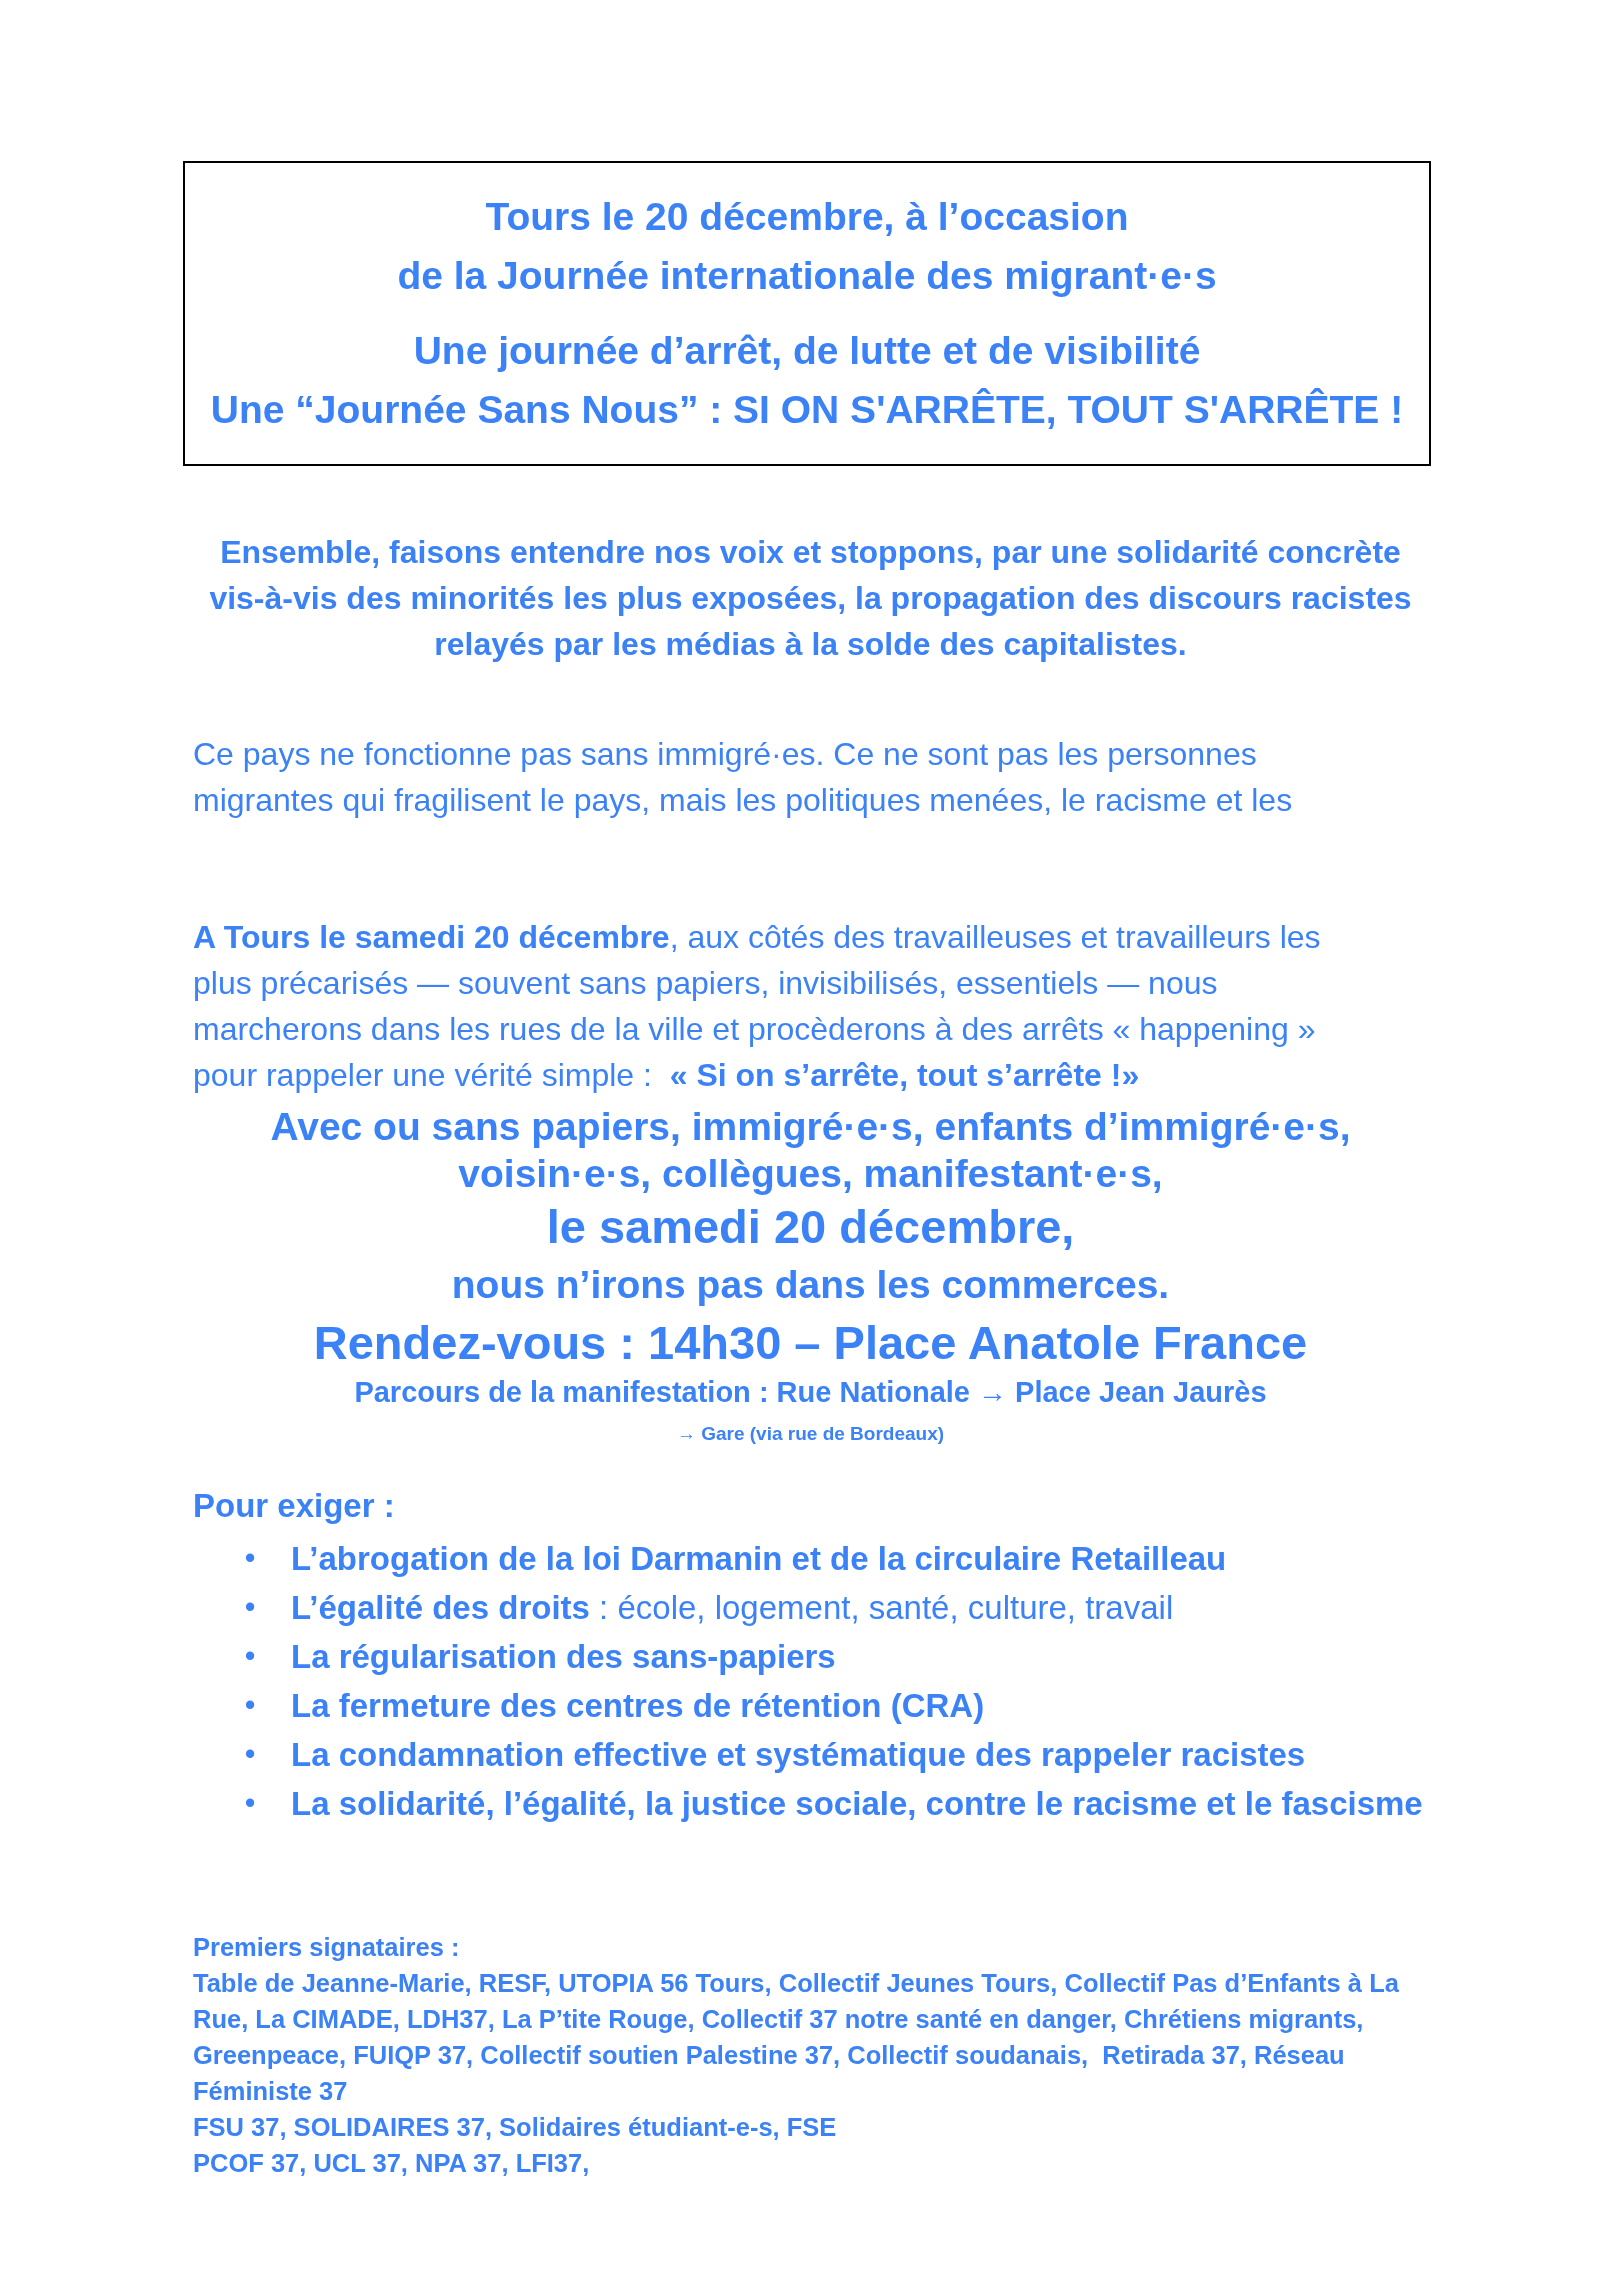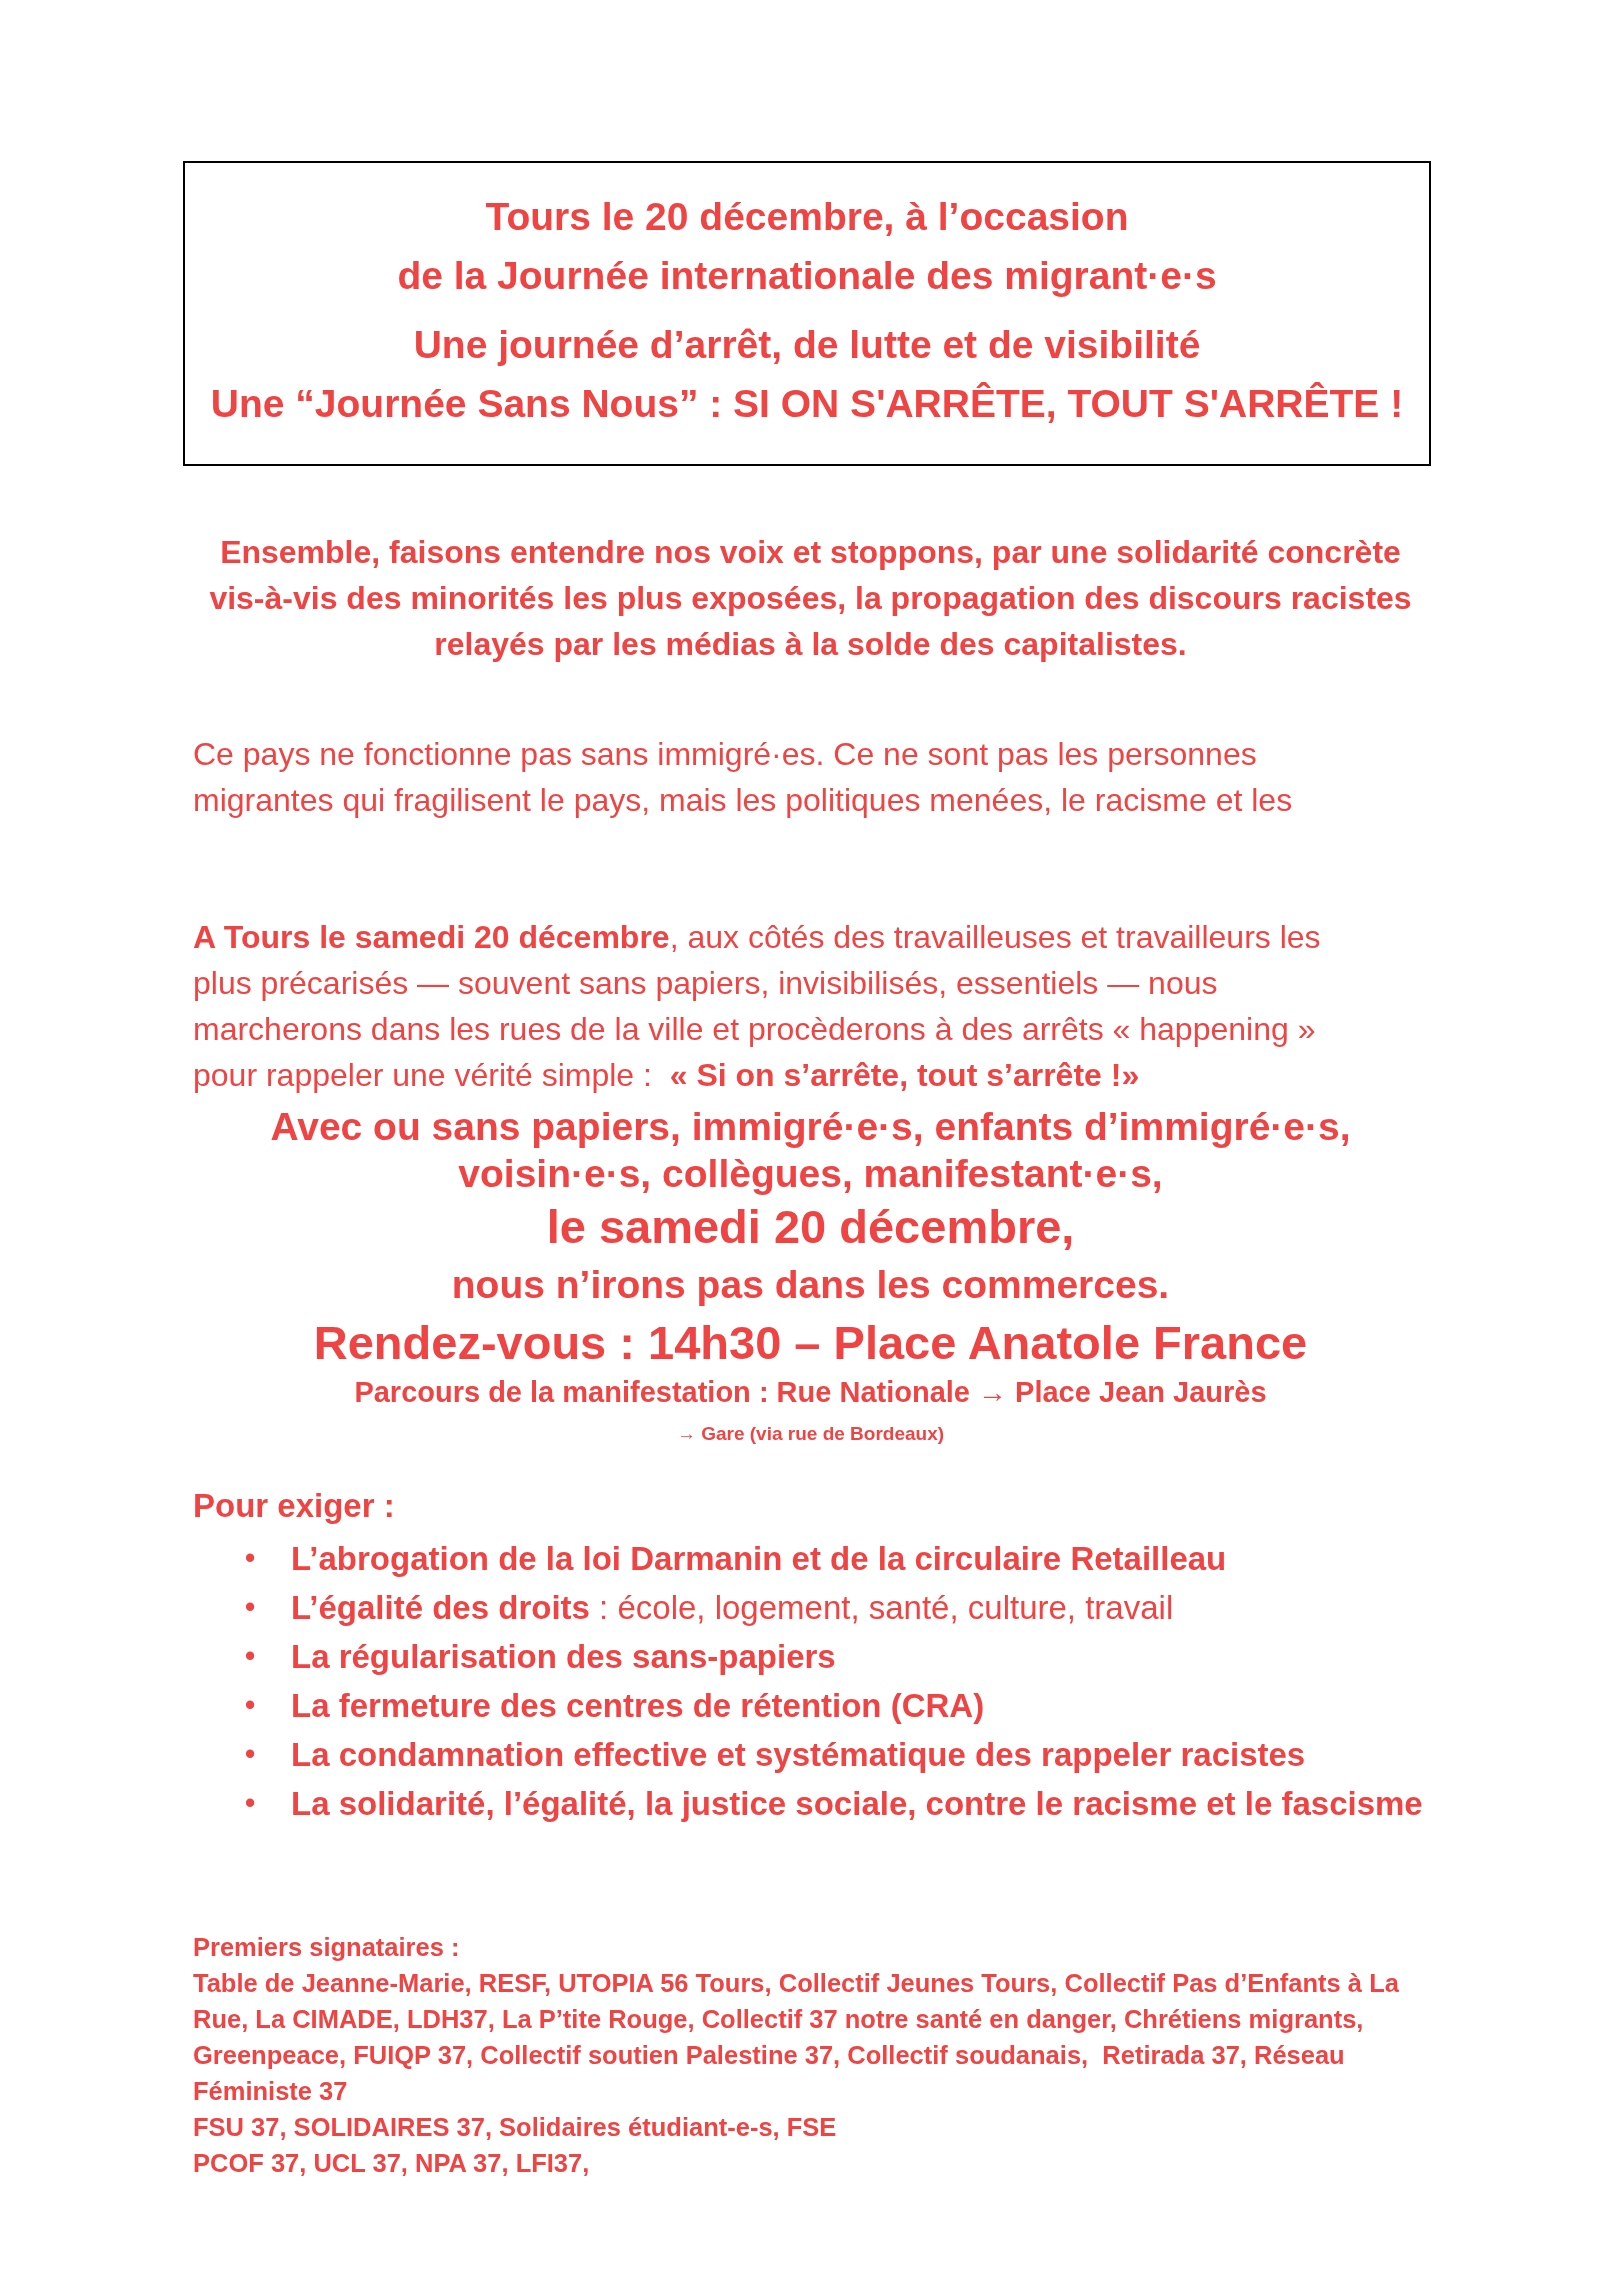--- a/index.html
+++ b/index.html
@@ -2,41 +2,41 @@
 <html><head>
 <meta charset="utf-8">
 <style>
   * { margin: 0; padding: 0; box-sizing: border-box; }
   html, body { background: #ffffff; }
   .page {
     position: relative;
     width: 1621px;
     height: 2293px;
     background: #ffffff;
-    color: #ef4444;
+    color: #3b82f6;
     font-family: "Liberation Sans", sans-serif;
     overflow: hidden;
   }
   .line { white-space: pre; }
 
   
   .title-box {
     position: absolute;
     left: 183px; top: 161px;
     width: 1248px; height: 305px;
     border: 2.9px solid #000000;
     text-align: center;
     padding-top: 23.5px;
   }
   .title-box .line {
     font-size: 39px;
     line-height: 59px;
     font-weight: 700;
   }
-  .title-box .pair2 { margin-top: 10px; }
+  .title-box .pair2 { margin-top: 16px; }
 
   
   .intro {
     position: absolute;
     left: 193px; top: 529px;
     width: 1235px;
     text-align: center;
     font-weight: 700;
   }
   .intro .line { font-size: 32px; line-height: 46px; }

